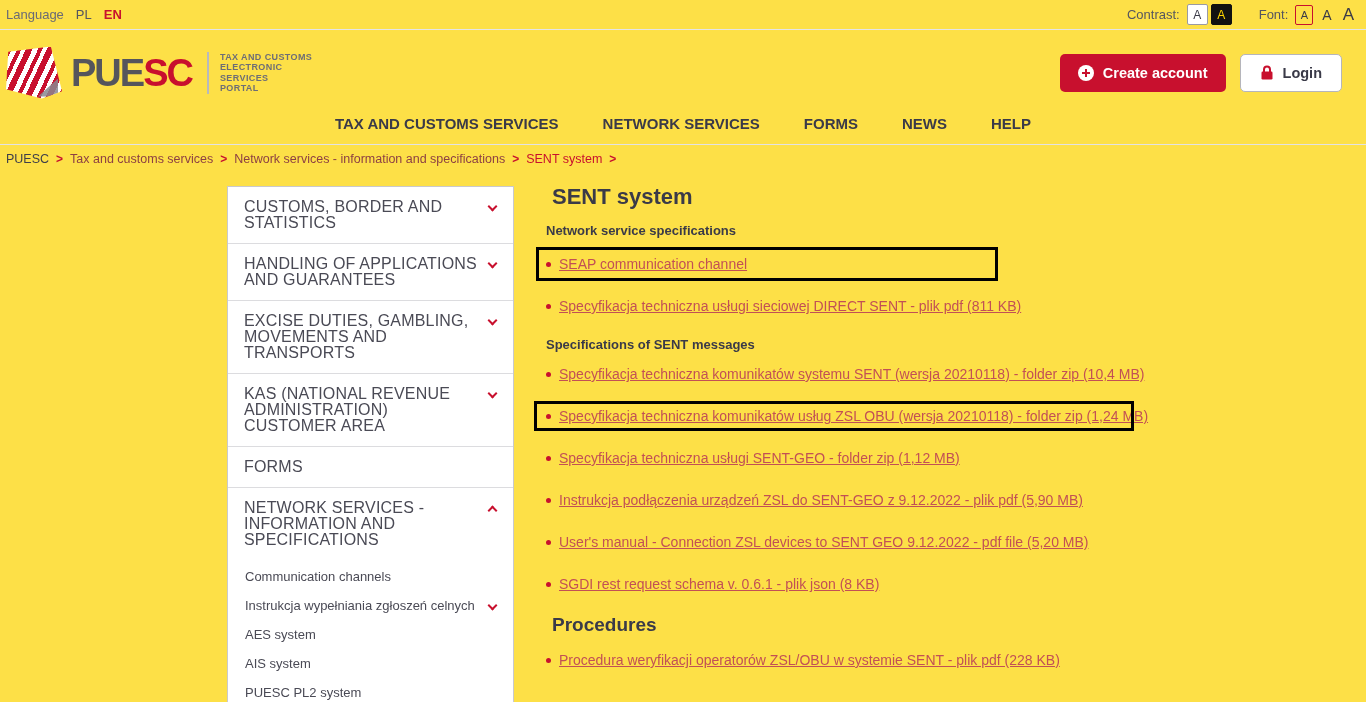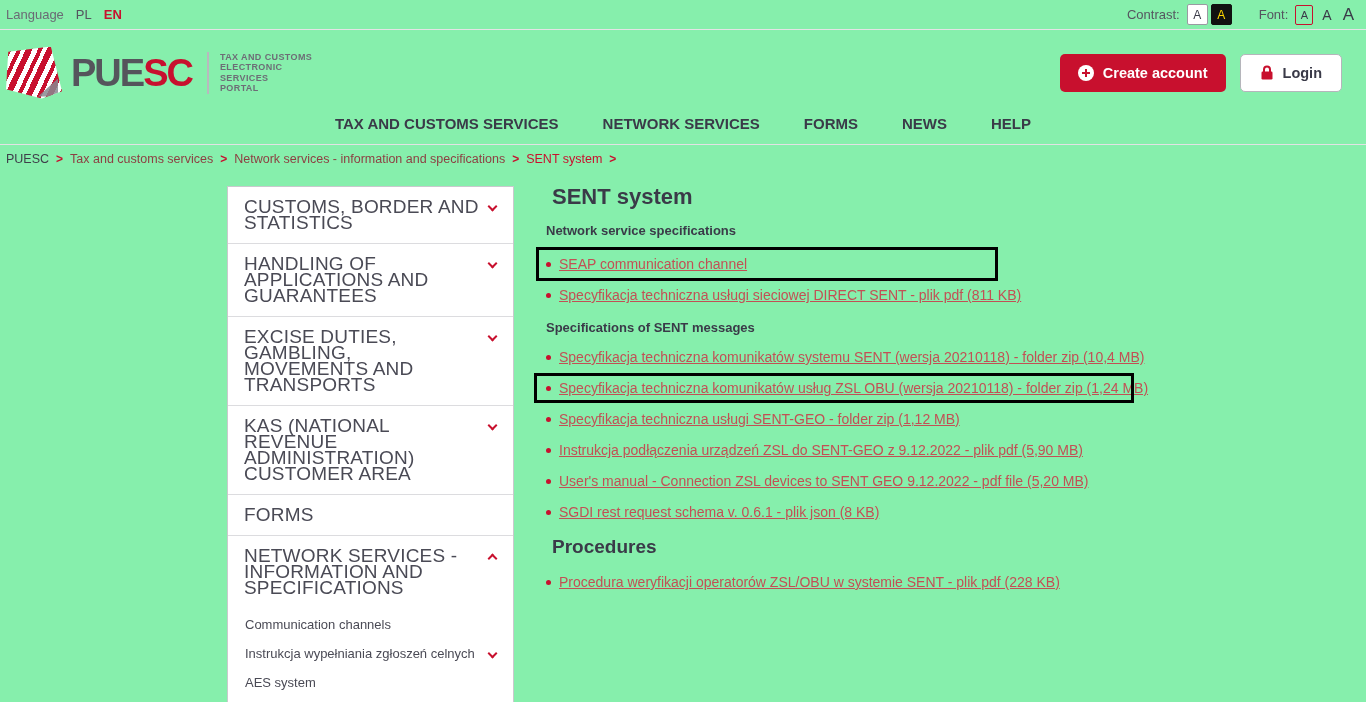--- a/index.html
+++ b/index.html
@@ -1,18 +1,18 @@
 <!DOCTYPE html>
 <html><head>
 <meta charset="utf-8">
 <style>
   * { margin:0; padding:0; box-sizing:border-box; }
   html,body { width:1366px; height:702px; overflow:hidden; background:#fff;
     font-family:"Liberation Sans","DejaVu Sans",sans-serif; }
-  .page { position:relative; width:1366px; height:702px; background:#86efac; }
+  .page { position:relative; width:1366px; height:702px; background:#fde047; }
 
   
   .topbar { height:30px; display:flex; align-items:center; justify-content:space-between;
     padding:0 10px 0 6px; border-bottom:1px solid #e4e4e6; }
   .topbar-left { display:flex; align-items:center; gap:12px; font-size:13px; color:#6a6a74; }
   .lang-link { color:#55555f; text-decoration:none; cursor:pointer; }
   .lang-link.active { color:#c8102e; font-weight:bold; }
   .topbar-right { display:flex; align-items:center; gap:9px; font-size:13px; color:#55555f; }
   .contrast-btn { width:21px; height:21px; display:flex; align-items:center; justify-content:center;
     font-size:12px; border:1px solid #9a9aa2; background:#fff; color:#3a3a48; border-radius:2px; cursor:pointer; }
@@ -54,40 +54,40 @@
   
   .breadcrumb { display:flex; align-items:center; gap:7px; padding:7px 0 0 6px; font-size:12.5px; }
   .crumb { color:#8d4043; text-decoration:none; cursor:pointer; }
   .crumb.first { color:#3f3f4a; }
   .crumb.current { color:#c8102e; }
   .crumb-sep { color:#c8102e; font-weight:bold; font-size:12px; }
 
   
   .sidebar { position:absolute; left:227px; top:186px; width:287px; height:516px;
     border:1px solid #c9c9cd; border-bottom:none; background:#fff; }
-  .side-item { position:relative; padding:12px 34px 12px 16px; font-size:19px; color:#4a4a55;
+  .side-item { position:relative; padding:12px 34px 12px 16px; font-size:16px; color:#4a4a55;
     line-height:16px; cursor:pointer; letter-spacing:.2px; }
   .side-item + .side-item { border-top:1px solid #dcdcdf; }
   .chev { position:absolute; right:17px; top:16px; width:7px; height:7px;
     border-right:2px solid #c8102e; border-bottom:2px solid #c8102e; }
   .chev.down { transform:rotate(45deg); }
   .chev.up { transform:rotate(-135deg); top:19px; }
   .side-sub { padding:2px 0 6px; }
   .side-subitem { position:relative; padding:7px 34px 7px 17px; font-size:13px; color:#4a4a55;
     line-height:15px; cursor:pointer; }
   .side-subitem .chev { top:11px; }
 
   
   .content { position:absolute; left:546px; top:183px; width:660px; }
   .content h1 { font-size:22px; line-height:28px; font-weight:bold; color:#3a3a48; margin:0 0 10px 6px; }
   .content h3 { font-size:13px; line-height:20px; font-weight:bold; color:#3a3a48; margin:10px 0 10px 0; }
   .content h3.first { margin-top:0; }
   .content h2 { font-size:19px; line-height:24px; font-weight:bold; color:#3a3a48; margin:10px 0 10px 6px; }
   .linklist { list-style:none; }
-  .linklist li { position:relative; padding:3px 0 3px 13px; line-height:20px; margin-bottom:5px; white-space:nowrap; }
+  .linklist li { position:relative; padding:3px 0 3px 13px; line-height:20px; margin-bottom:16px; white-space:nowrap; }
   .linklist li .bullet { position:absolute; left:0; top:11px; width:5px; height:5px; border-radius:50%; background:#c8102e; }
   .linklist a { font-size:14px; color:#c25055; text-decoration:underline; cursor:pointer; }
 
   
   .anno-box { position:absolute; border:3px solid #000; pointer-events:none; }
   .anno-box.b1 { left:-10px; top:-4px; width:462px; height:34px; }
   .anno-box.b2 { left:-12px; top:-2px; width:600px; height:30px; }
 </style>
 </head>
 <body>

